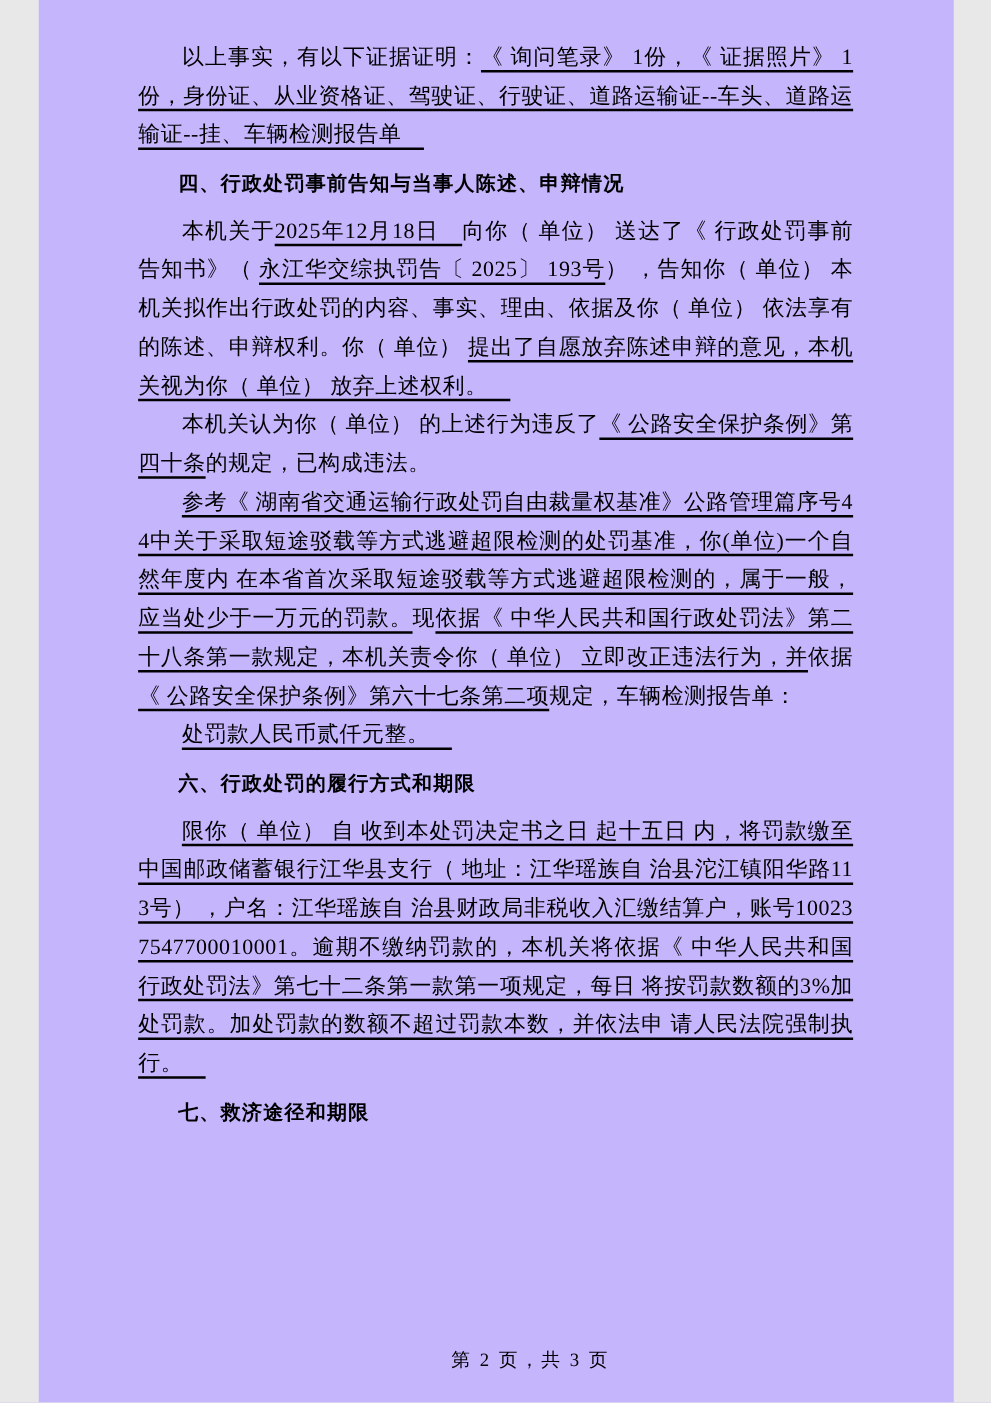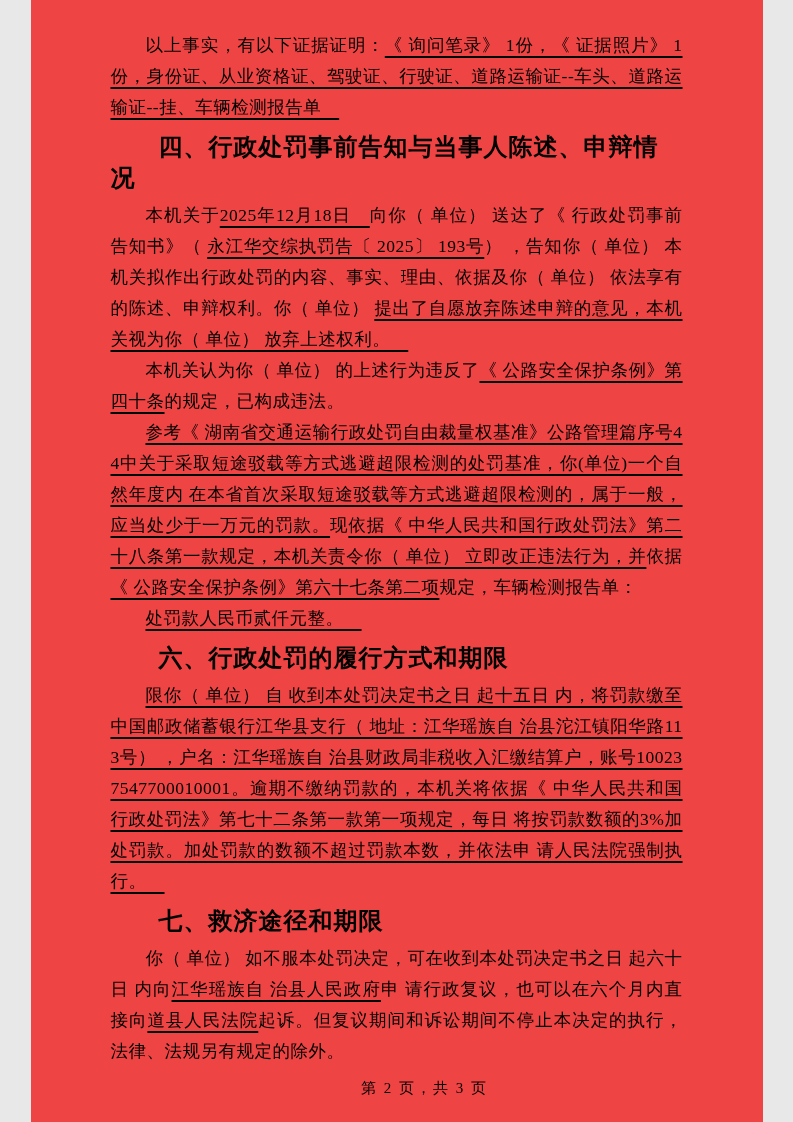--- a/index.html
+++ b/index.html
@@ -1,38 +1,38 @@
 <!DOCTYPE html>
 <html><head>
 <meta charset="utf-8">
 <style>
   html,body { margin:0; padding:0; background:#e8e8e8; }
   .page {
     position:relative;
     width:732px; height:1122px;
     margin:0 auto;
-    background:#ef4444;
+    background:#c4b5fd;
     box-sizing:border-box;
     padding:30px 80px 0 80px;
     overflow:hidden;
     font-family:"Liberation Serif","DejaVu Serif",serif;
     color:#000000;
   }
   .para {
     margin:0;
     font-size:17.5px;
     line-height:31px;
     letter-spacing:0.5px;
     text-align:justify;
     text-indent:2em;
     word-break:break-all;
   }
   .heading {
     margin:9px 0 6px 0;
-    font-size:24px;
+    font-size:16px;
     font-weight:bold;
     line-height:31px;
     letter-spacing:1px;
     text-indent:2em;
   }
   .u {
     text-decoration:underline;
     text-decoration-thickness:1.5px;
     text-underline-offset:5px;
   }
@@ -76,19 +76,16 @@
   </p>
 
   <h3 class="heading">六、行政处罚的履行方式和期限</h3>
 
   <p class="para">
     <span class="u">限你（ 单位） 自 收到本处罚决定书之日 起十五日 内，将罚款缴至中国邮政储蓄银行江华县支行（ 地址：江华瑶族自 治县沱江镇阳华路113号） ，户名：江华瑶族自 治县财政局非税收入汇缴结算户，账号100237547700010001。逾期不缴纳罚款的，本机关将依据《 中华人民共和国行政处罚法》第七十二条第一款第一项规定，每日 将按罚款数额的3%加处罚款。加处罚款的数额不超过罚款本数，并依法申 请人民法院强制执行。　</span>
   </p>
 
   <h3 class="heading">七、救济途径和期限</h3>
 
-  <p class="para">
-    <span>你（ 单位） 如不服本处罚决定，可在收到本处罚决定书之日 起六十日 内向</span><span class="u">江华瑶族自 治县人民政府</span><span>申 请行政复议，也可以在六个月内直接向</span><span class="u">道县人民法院</span><span>起诉。但复议期间和诉讼期间不停止本决定的执行，法律、法规另有规定的除外。</span>
-  </p>
 
   <div class="footer">第 2 页，共 3 页</div>
 
 </div>
 
 </body></html>

